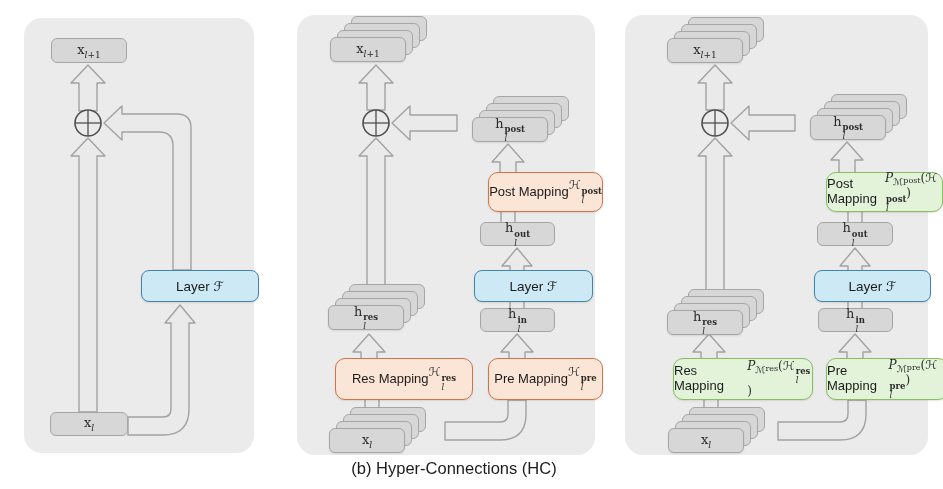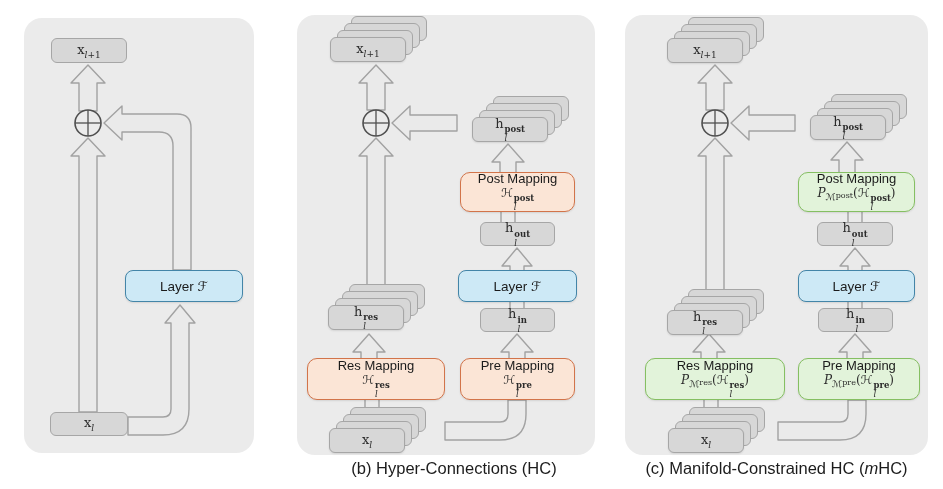--- a/index.html
+++ b/index.html
@@ -6,22 +6,22 @@
   .stage{position:relative;width:943px;height:489px;background:#ffffff;overflow:hidden;
          font-family:"Liberation Sans","DejaVu Sans",sans-serif;}
   .panel{position:absolute;background:#ebebeb;border-radius:18px;}
   .panel svg{position:absolute;left:0;top:0;}
   .arrow{fill:#eaeaea;stroke:#a2a2a2;stroke-width:1.4;stroke-linejoin:round;}
   .sumc{fill:#ebebeb;stroke:#4f4f4f;stroke-width:1.6;}
   .suml{stroke:#4f4f4f;stroke-width:1.3;}
   .box{position:absolute;display:flex;align-items:center;justify-content:center;box-sizing:border-box;}
   .gray{background:#d7d7d7;border:1.4px solid #a6a6a6;border-radius:6px;}
   .blue{background:#cde9f6;border:1.6px solid #4385a8;border-radius:8px;font-size:13.5px;color:#1b1b1b;
-        box-shadow:0 1px 2px rgba(0,0,0,.10);}
-  .map{border-radius:10px;flex-direction:column;line-height:1.12;box-shadow:0 1px 2px rgba(0,0,0,.10);}
+        box-shadow:0 1px 2px rgba(0,0,0,.10);margin-left:16px;}
+  .map{border-radius:10px;flex-direction:row;line-height:1.12;box-shadow:0 1px 2px rgba(0,0,0,.10);margin-left:28px;}
   .orange{background:#fbe5d6;border:1.6px solid #d2744a;}
   .green{background:#e2f3da;border:1.6px solid #85bf62;}
   .map .l1{font-size:13px;color:#1b1b1b;}
   .map .l2{font-family:"DejaVu Serif","DejaVu Sans",serif;font-size:12px;color:#2b2b2b;}
   .mathlbl{font-family:"DejaVu Serif","DejaVu Sans",serif;font-size:13px;color:#2b2b2b;}
   .mathlbl sub{font-size:9px;}
   .stack{position:absolute;}
   .stack .sbox{position:absolute;width:76px;height:25px;background:#d7d7d7;border:1.4px solid #a6a6a6;
                border-radius:6px;box-sizing:border-box;}
   .stack .front{display:flex;align-items:center;justify-content:center;box-shadow:0 1px 2px rgba(0,0,0,.10);}
@@ -245,15 +245,14 @@
     </div>
     <div class="stack" style="left:43px;top:392px;width:97px;height:46px">
       <div class="sbox" style="left:21px;top:0"></div>
       <div class="sbox" style="left:14px;top:7px"></div>
       <div class="sbox" style="left:7px;top:14px"></div>
       <div class="sbox front" style="left:0;top:21px">
         <span class="mathlbl">x<sub><i>l</i></sub></span>
       </div>
     </div>
   </div>
-  <div class="caption" style="left:615px;top:459px;width:323px">(c) Manifold-Constrained HC (<i>m</i>HC)</div>
 
 </div>
 
 </body></html>

